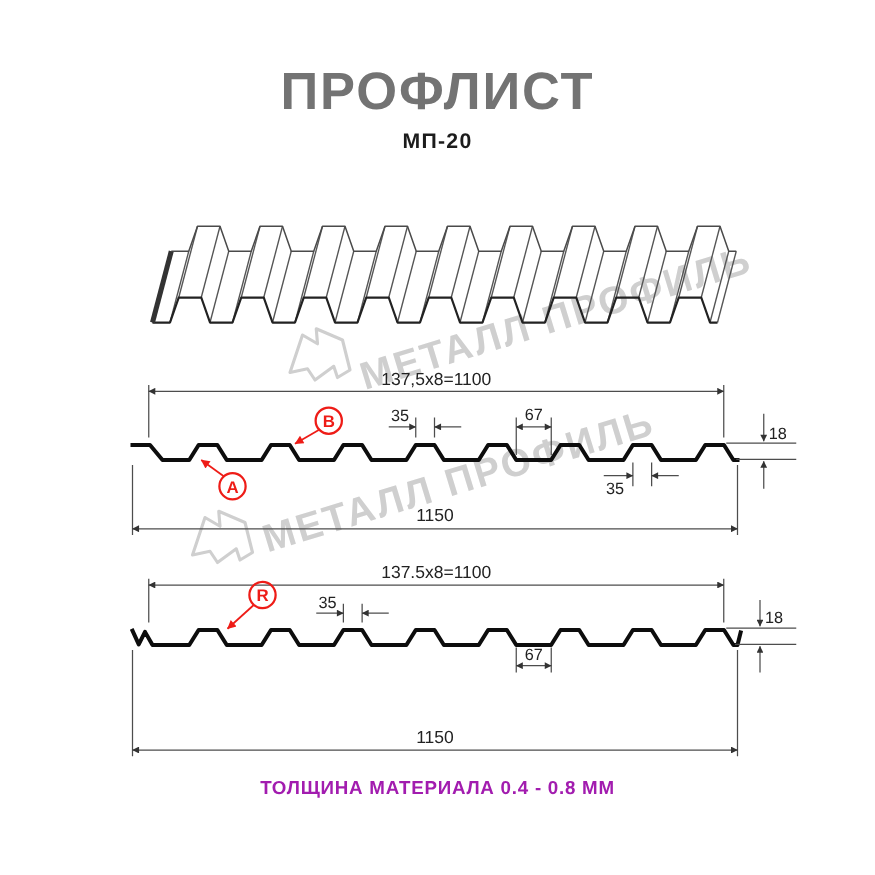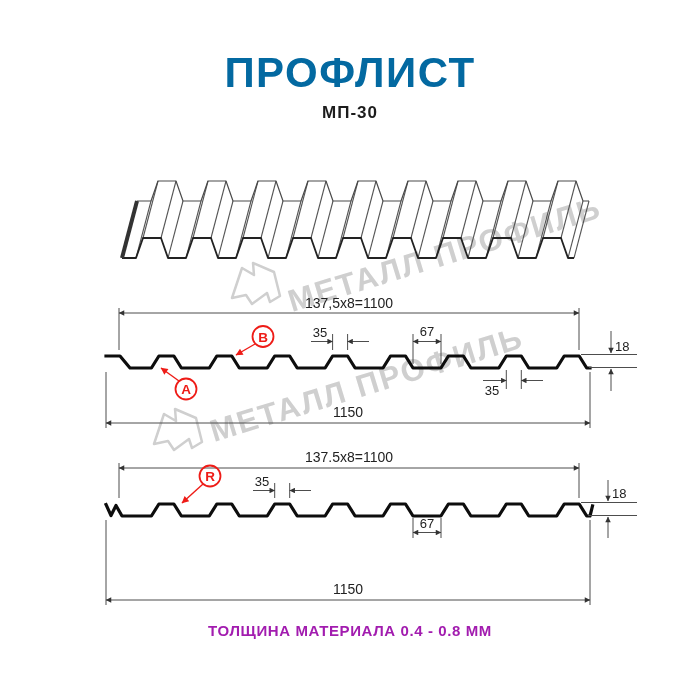--- a/index.html
+++ b/index.html
@@ -1,19 +1,19 @@
 <!DOCTYPE html>
 <html><head>
 <meta charset="utf-8">
 <style>
   html,body{margin:0;padding:0;background:#fff;}
   .stage{position:relative;width:700px;height:700px;background:#ffffff;overflow:hidden;
          font-family:"Liberation Sans",sans-serif;}
   header{position:absolute;top:52px;left:0;width:700px;text-align:center;}
-  .title{margin:0;font-size:42px;font-weight:700;letter-spacing:1.5px;color:#0369a1;line-height:1;}
+  .title{margin:0;font-size:42px;font-weight:700;letter-spacing:1.5px;color:#737373;line-height:1;}
   .subtitle{margin-top:9px;font-size:17px;font-weight:700;letter-spacing:1px;color:#1c1c1c;}
   footer{position:absolute;top:622px;left:0;width:700px;text-align:center;
          font-size:15px;font-weight:700;letter-spacing:.6px;color:#a21caf;}
   svg{position:absolute;left:0;top:0;}
   .dim{font-size:13px;fill:#222;}
   .dimlg{font-size:14px;fill:#222;}
   .mid{text-anchor:middle;}
   .lbl{font-size:13.5px;font-weight:bold;fill:#ee1c17;text-anchor:middle;}
   .wm{font-size:31px;font-weight:bold;fill:#cfcfcf;letter-spacing:2px;}
   .thin line{stroke:#4d4d4d;stroke-width:1;}
@@ -22,21 +22,21 @@
   .prof{fill:none;stroke:#0d0d0d;stroke-width:3.2;stroke-linejoin:round;stroke-linecap:square;}
   .logo{fill:none;stroke:#cfcfcf;stroke-width:2.5;stroke-linejoin:round;}
 </style>
 </head>
 <body>
 
 <div class="stage">
 
   <header>
     <h1 class="title">ПРОФЛИСТ</h1>
-    <div class="subtitle">МП-30</div>
+    <div class="subtitle">МП-20</div>
   </header>
 
   <svg width="700" height="700" viewBox="0 0 700 700">
     <defs>
       <marker id="ae" viewBox="0 0 10 10" refX="9.5" refY="5" markerWidth="10" markerHeight="5.5" orient="auto">
         <path d="M0,0 L10,5 L0,10 z" fill="#333"></path>
       </marker>
       <marker id="as" viewBox="0 0 10 10" refX="0.5" refY="5" markerWidth="10" markerHeight="5.5" orient="auto">
         <path d="M10,0 L0,5 L10,10 z" fill="#333"></path>
       </marker>

